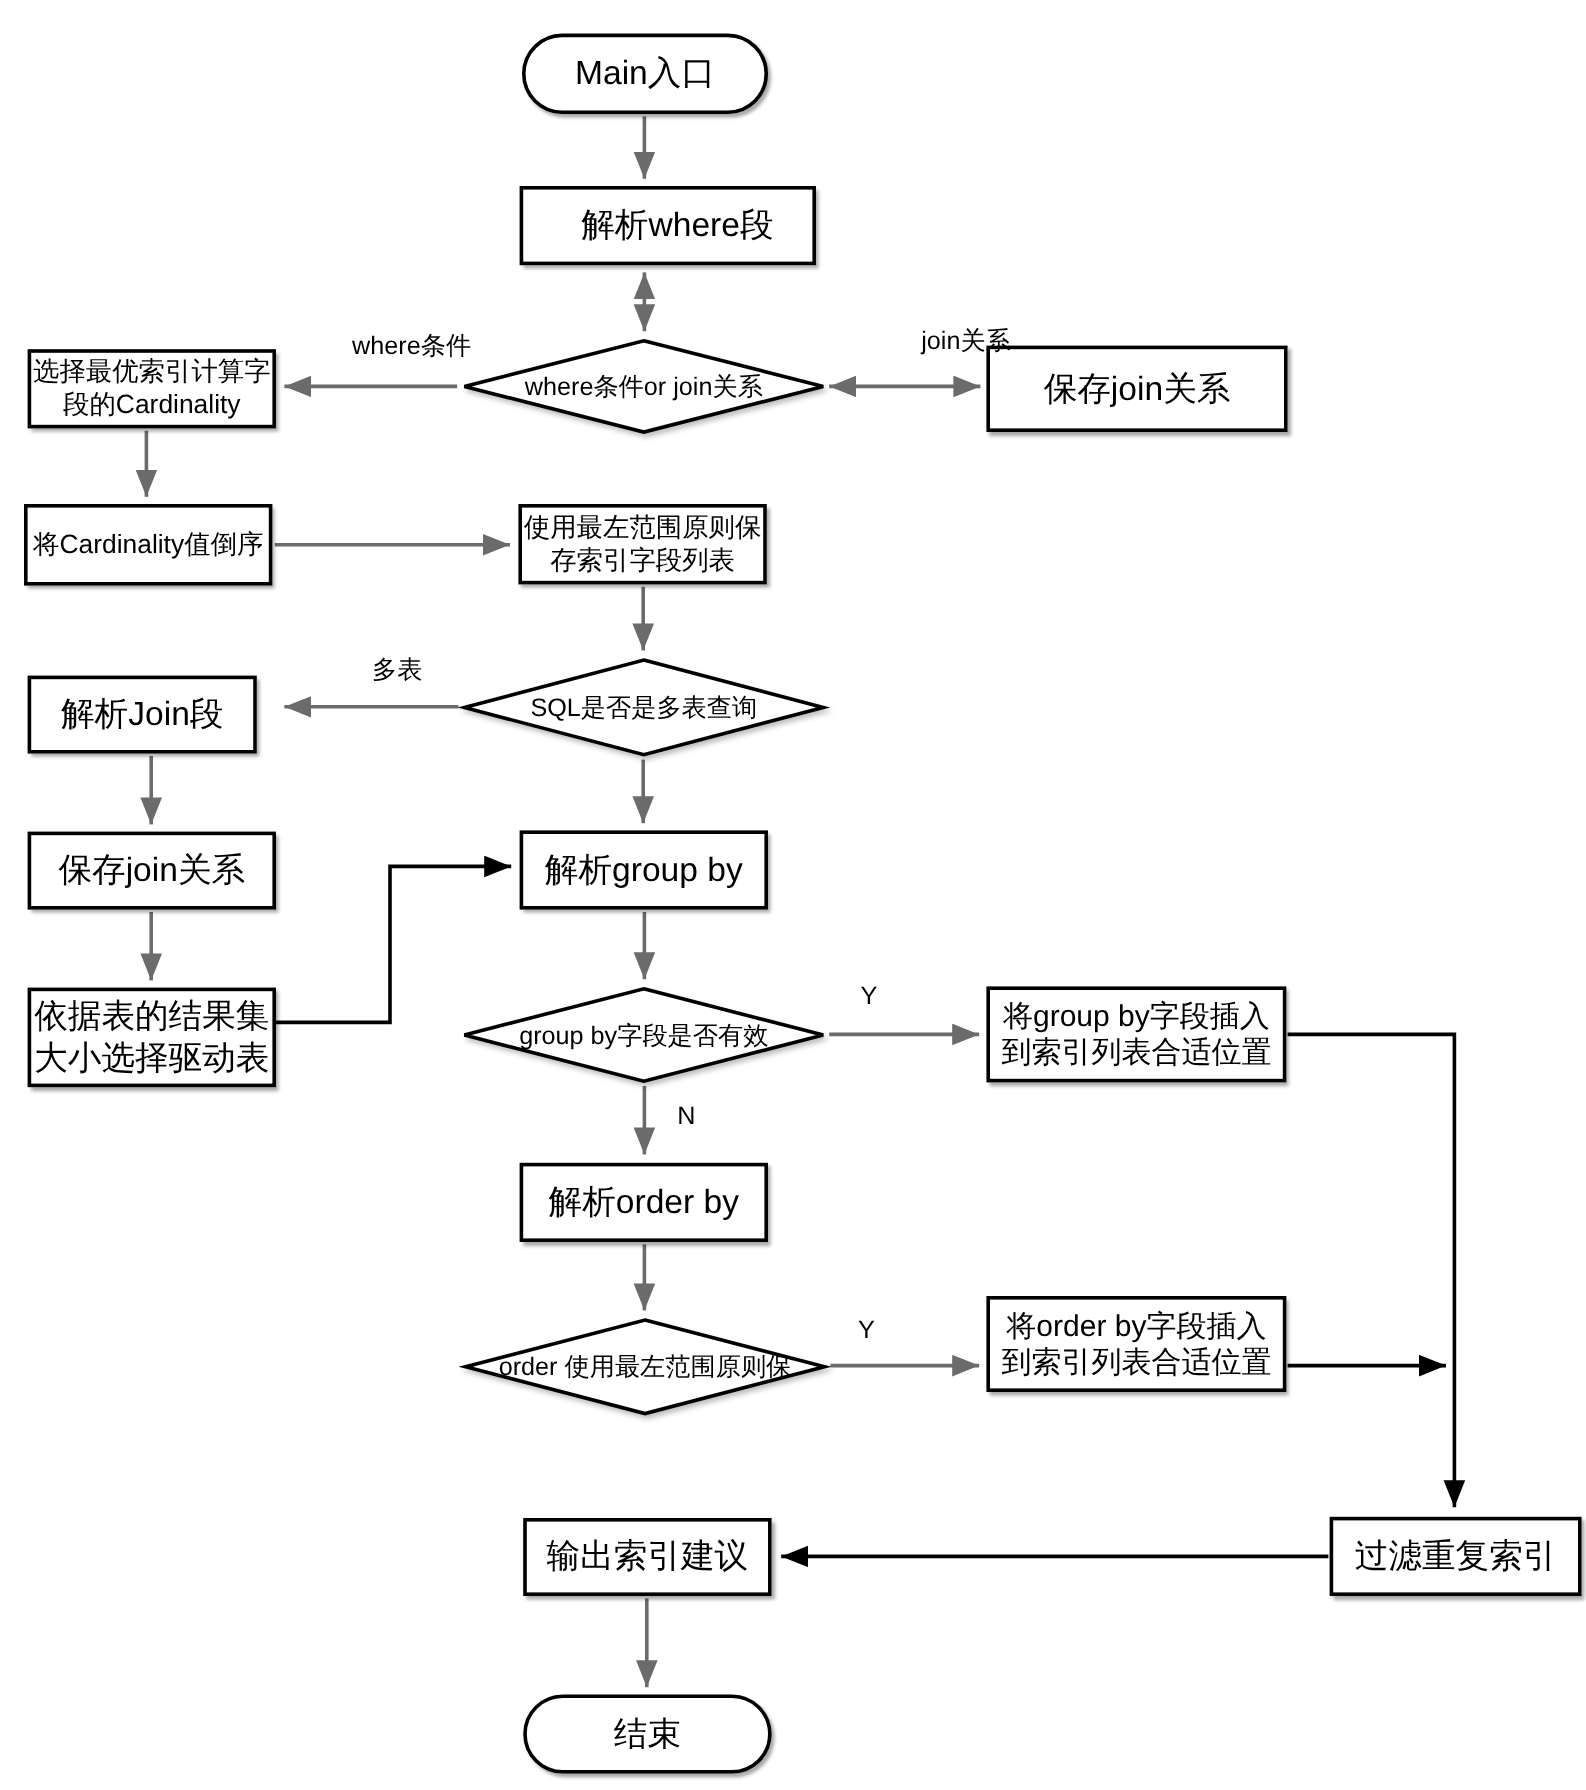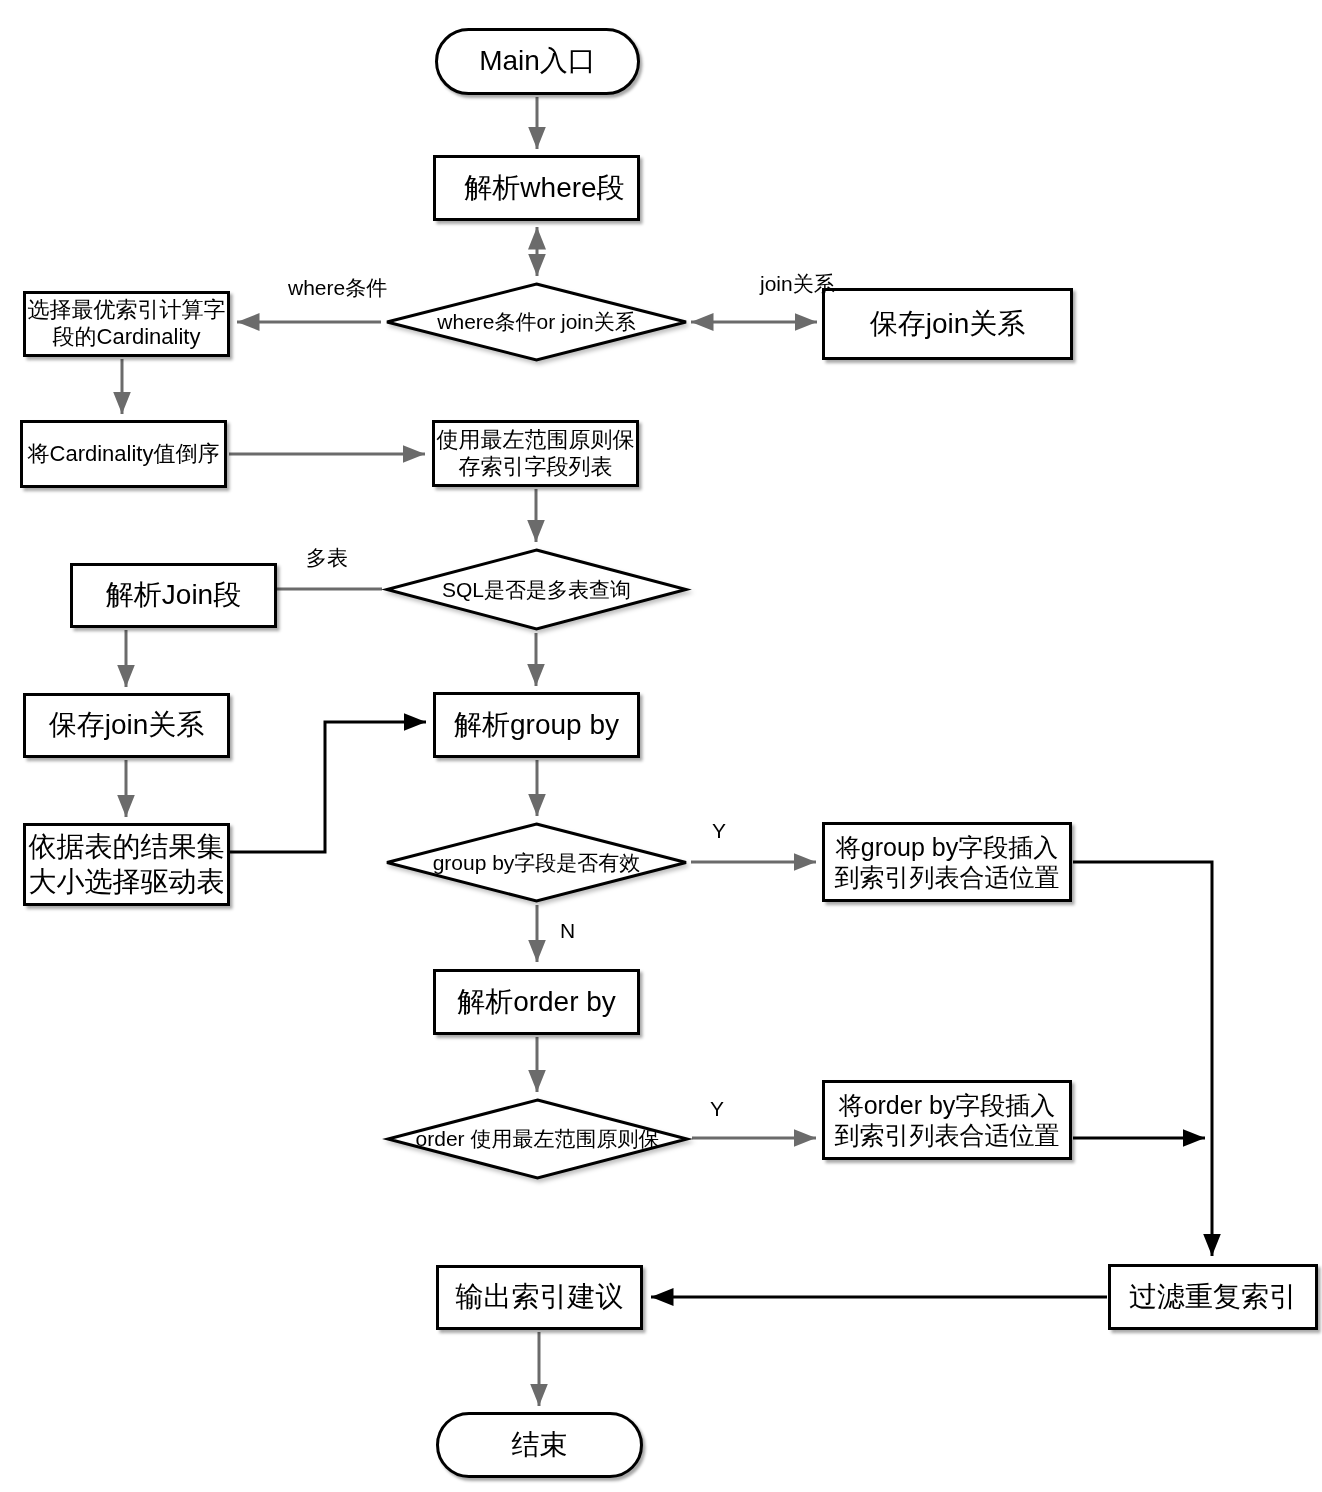--- a/index.html
+++ b/index.html
@@ -18,21 +18,21 @@
     font-size:28px;line-height:1.22;white-space:pre-line;z-index:2;
     box-shadow:2.5px 3px 3px rgba(0,0,0,0.35);
   }
   .terminal{border-radius:34px;}
   .fs22{font-size:22px;}
   .fs25{font-size:25px;}
   .decision{position:absolute;z-index:2;}
   .decision svg{position:absolute;left:0;top:0;width:100%;height:100%;overflow:visible;filter:drop-shadow(2px 3px 2px rgba(0,0,0,0.25));}
   .decision polygon{fill:#ffffff;stroke:#000000;stroke-width:3;vector-effect:non-scaling-stroke;}
   .dlabel{position:absolute;left:0;top:0;right:0;bottom:0;display:flex;align-items:center;justify-content:center;font-size:21px;z-index:3;}
-  .elabel{position:absolute;font-size:21px;z-index:3;}
+  .elabel{position:absolute;font-size:21px;z-index:3;text-align:center;}
 </style>
 </head>
 <body>
 
 <div class="canvas">
 
   <svg class="edges" width="1322" height="1492">
     <defs>
       <marker id="mg" orient="auto" markerUnits="strokeWidth" markerWidth="8" markerHeight="6.2" refX="7.5" refY="3">
         <path d="M0,0 L7.5,3 L0,6 z" fill="#6b6b6b"></path>
@@ -64,28 +64,28 @@
     <line class="eg" x1="537" y1="1037" x2="537" y2="1092" marker-end="url(#mg)"></line>
     <line class="eg" x1="692" y1="1138" x2="816" y2="1138" marker-end="url(#mg)"></line>
     <line class="eb" x1="1073" y1="1138" x2="1205" y2="1138" marker-end="url(#mb)"></line>
     <line class="eb" x1="1107" y1="1297" x2="651" y2="1297" marker-end="url(#mb)"></line>
     <line class="eg" x1="539" y1="1332" x2="539" y2="1406" marker-end="url(#mg)"></line>
   </svg>
 
   <div class="node terminal" style="left:435px;top:28px;width:205px;height:67px;">Main入口</div>
   <div class="node terminal" style="left:436px;top:1412px;width:207px;height:66px;">结束</div>
 
-  <div class="node" style="left:433px;top:155px;width:207px;height:66px;padding-left:16px;">解析where段</div>
+  <div class="node" style="left:433px;top:155px;width:247px;height:66px;padding-left:16px;">解析where段</div>
   <div class="node" style="left:822px;top:288px;width:251px;height:72px;">保存join关系</div>
   <div class="node fs22" style="left:23px;top:291px;width:207px;height:66px;">选择最优索引计算字
 段的Cardinality</div>
   <div class="node fs22" style="left:20px;top:420px;width:207px;height:68px;">将Cardinality值倒序</div>
   <div class="node fs22" style="left:432px;top:420px;width:207px;height:67px;">使用最左范围原则保
 存索引字段列表</div>
-  <div class="node" style="left:23px;top:563px;width:207px;height:65px;margin-left:47px;">解析Join段</div>
+  <div class="node" style="left:23px;top:563px;width:191px;height:65px;">解析Join段</div>
   <div class="node" style="left:23px;top:693px;width:207px;height:65px;">保存join关系</div>
   <div class="node" style="left:23px;top:823px;width:207px;height:83px;">依据表的结果集
 大小选择驱动表</div>
   <div class="node" style="left:433px;top:692px;width:207px;height:66px;">解析group by</div>
   <div class="node fs25" style="left:822px;top:822px;width:250px;height:80px;">将group by字段插入
 到索引列表合适位置</div>
   <div class="node" style="left:433px;top:969px;width:207px;height:66px;">解析order by</div>
   <div class="node fs25" style="left:822px;top:1080px;width:250px;height:80px;">将order by字段插入
 到索引列表合适位置</div>
   <div class="node" style="left:1108px;top:1264px;width:210px;height:66px;">过滤重复索引</div>

